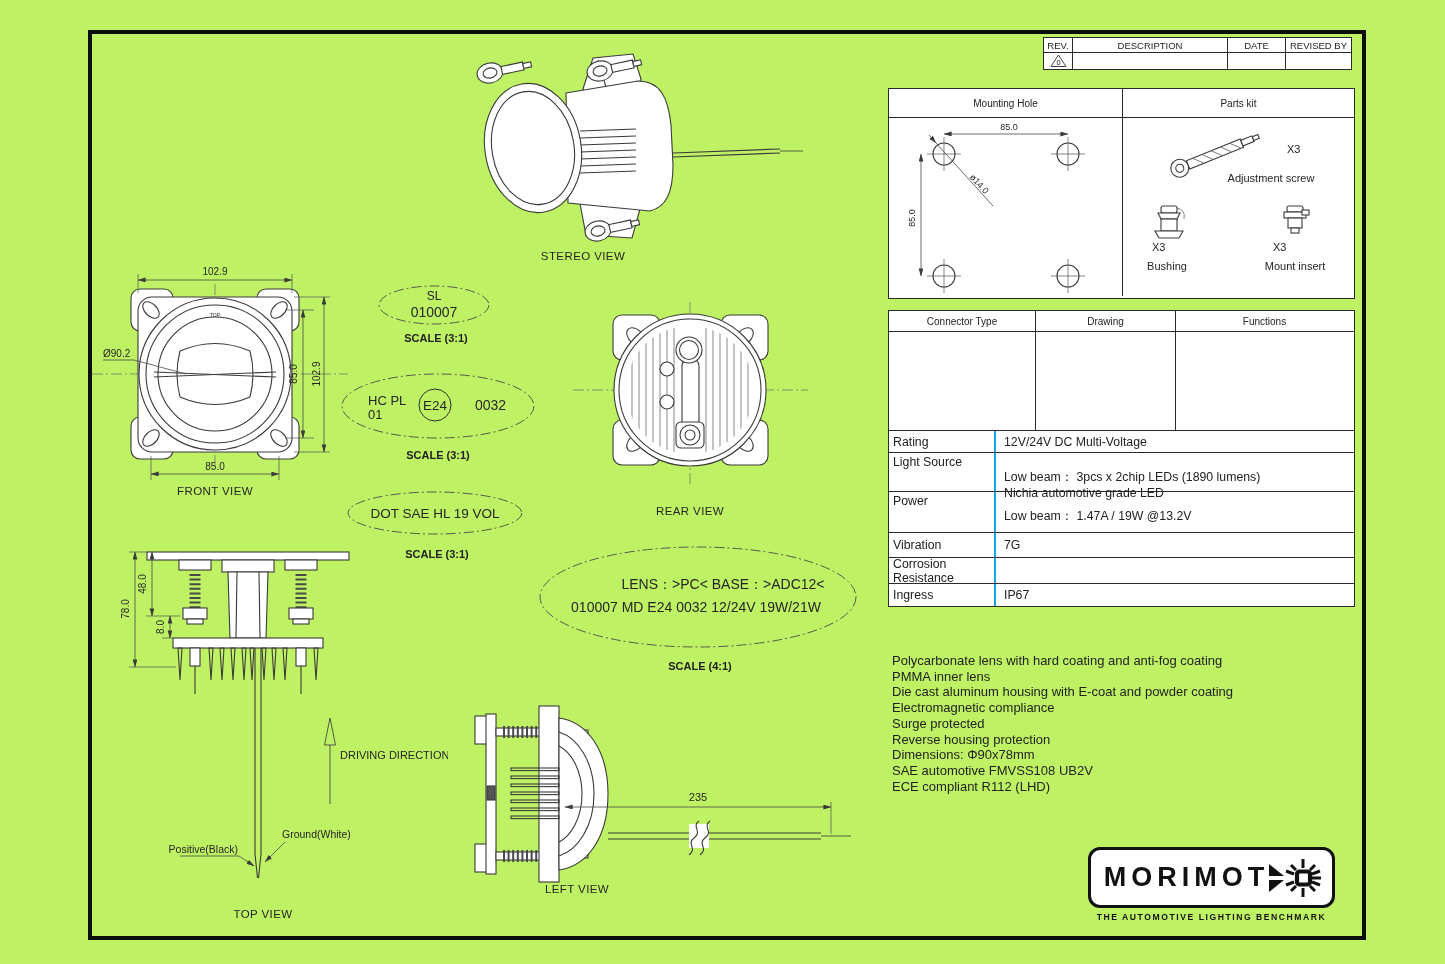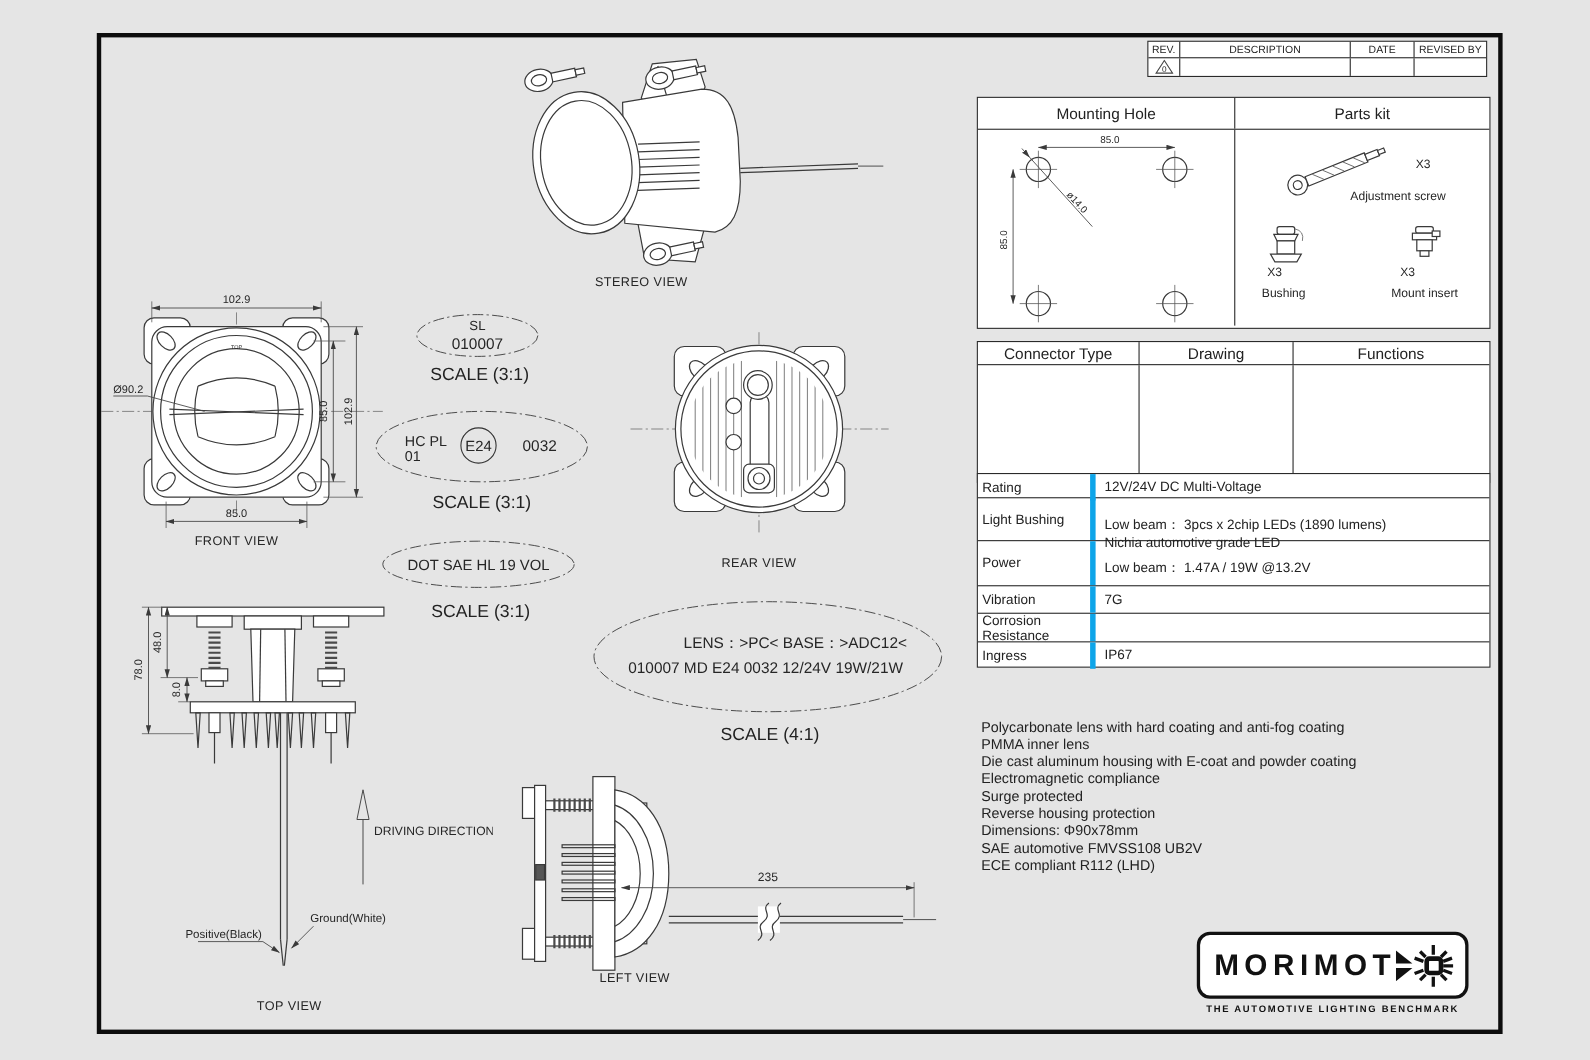--- a/index.html
+++ b/index.html
@@ -1,56 +1,56 @@
 <!DOCTYPE html>
 <html><head>
 <meta charset="utf-8">
 <style>
   html,body{margin:0;padding:0;width:1445px;height:964px;overflow:hidden;background:#fff;
     font-family:"Liberation Sans",sans-serif;color:#222}
-  .page{position:absolute;inset:0;background:#e5e5e5}
+  .page{position:absolute;inset:0;background:#bef264}
   .abs{position:absolute}
   .frame{position:absolute;left:88px;top:30px;width:1270px;height:902px;border:4px solid #0d0d0d}
   svg{display:block}
   svg text{fill:#262626;font-family:"Liberation Sans",sans-serif}
   .ln{fill:none;stroke:#3a3a3a;stroke-width:1.1}
   .lnw{fill:#fff;stroke:#3a3a3a;stroke-width:1.1}
   .thin{fill:none;stroke:#555;stroke-width:.7}
   .cl{stroke:#6a6a6a;stroke-width:.7;stroke-dasharray:11 3 2 3;fill:none}
   .dd{stroke:#4a4a4a;stroke-width:11;stroke-dasharray:2 2.6;fill:none}
   .dd2{stroke:#4a4a4a;stroke-width:12;stroke-dasharray:2 2.6;fill:none}
   .dim{stroke:#474747;stroke-width:.8;fill:none}
   .dtx{font-size:10px}
   .dtx9{font-size:9px}
   .vlabel{font-size:11.5px;letter-spacing:.4px}
   .tiny{font-size:5px}
   .dash-ellipse{fill:none;stroke:#4a4a4a;stroke-width:.9;stroke-dasharray:10 3 2 3}
   .mark-tx{font-size:14px}
-  .scale{position:absolute;width:96px;text-align:center;font-size:16px;font-weight:400;color:#222}
+  .scale{position:absolute;width:96px;text-align:center;font-size:11px;font-weight:700;color:#222}
   
   .revtable{border:1.5px solid #2a2a2a;font-size:9.5px;background:#fff}
   .rt-row{display:flex;height:15px;border-bottom:1px solid #2a2a2a;box-sizing:border-box}
   .rt-row:last-child{border-bottom:none;height:16px}
   .rt-c{border-right:1px solid #2a2a2a;display:flex;align-items:center;justify-content:center;box-sizing:border-box}
   .rt-c:last-child{border-right:none}
   
   .boxtable{border:1.5px solid #2a2a2a;background:#fff;box-sizing:border-box}
   .bt-head{display:flex;border-bottom:1px solid #2a2a2a;box-sizing:border-box}
-  .bt-hc{display:flex;align-items:center;justify-content:center;font-size:14px;
+  .bt-hc{display:flex;align-items:center;justify-content:center;font-size:10px;
      border-right:1px solid #2a2a2a;box-sizing:border-box}
   .bt-hc:last-child{border-right:none}
   .bt-body{display:flex}
   .bt-cell{border-right:1px solid #2a2a2a;box-sizing:border-box}
   .bt-cell:last-child{border-right:none}
   
   .stable{border:1.5px solid #2a2a2a;font-size:12.3px;background:#fff;box-sizing:border-box}
   .s-row{display:flex;border-bottom:1px solid #2a2a2a;box-sizing:border-box;align-items:center}
   .s-row:last-child{border-bottom:none}
   .s-row.top{align-items:flex-start}
-  .s-l{width:107px;align-self:stretch;border-right:5px solid #0ea5e9;padding:12px 4px;
+  .s-l{width:107px;align-self:stretch;border-right:2px solid #0ea5e9;padding:2px 4px;
      white-space:pre-line;display:flex;align-items:center;box-sizing:border-box}
   .s-v{flex:1;padding:16px 8px;white-space:pre-line;box-sizing:border-box}
   .notes{font-size:13px;line-height:15.7px}
   
   .logo-inner{height:55px;border:3.5px solid #111;border-radius:12px;display:flex;
      align-items:center;justify-content:center;background:#fff}
   .logo-text{font-size:27px;font-weight:bold;letter-spacing:5px;color:#111;padding-left:4px}
   .logo-tag{text-align:center;font-size:8.6px;font-weight:bold;letter-spacing:1.55px;margin-top:4px;color:#111;white-space:nowrap}
 </style>
 </head>
@@ -176,21 +176,21 @@
       <div class="bt-cell" style="width:177px"></div>
     </div>
   </div>
 
   <div class="abs stable" style="left:888px;top:430px;width:467px">
     <div class="s-row" style="height:22px">
       <div class="s-l">Rating</div>
       <div class="s-v">12V/24V DC Multi-Voltage</div>
     </div>
     <div class="s-row top" style="height:39px">
-      <div class="s-l" style="align-items:flex-start">Light Bushing</div>
+      <div class="s-l" style="align-items:flex-start">Light Source</div>
       <div class="s-v">Low beam： 3pcs x 2chip LEDs (1890 lumens)
 Nichia automotive grade LED</div>
     </div>
     <div class="s-row top" style="height:41px">
       <div class="s-l" style="align-items:flex-start">Power</div>
       <div class="s-v">Low beam： 1.47A / 19W @13.2V</div>
     </div>
     <div class="s-row" style="height:25px">
       <div class="s-l">Vibration</div>
       <div class="s-v">7G</div>

